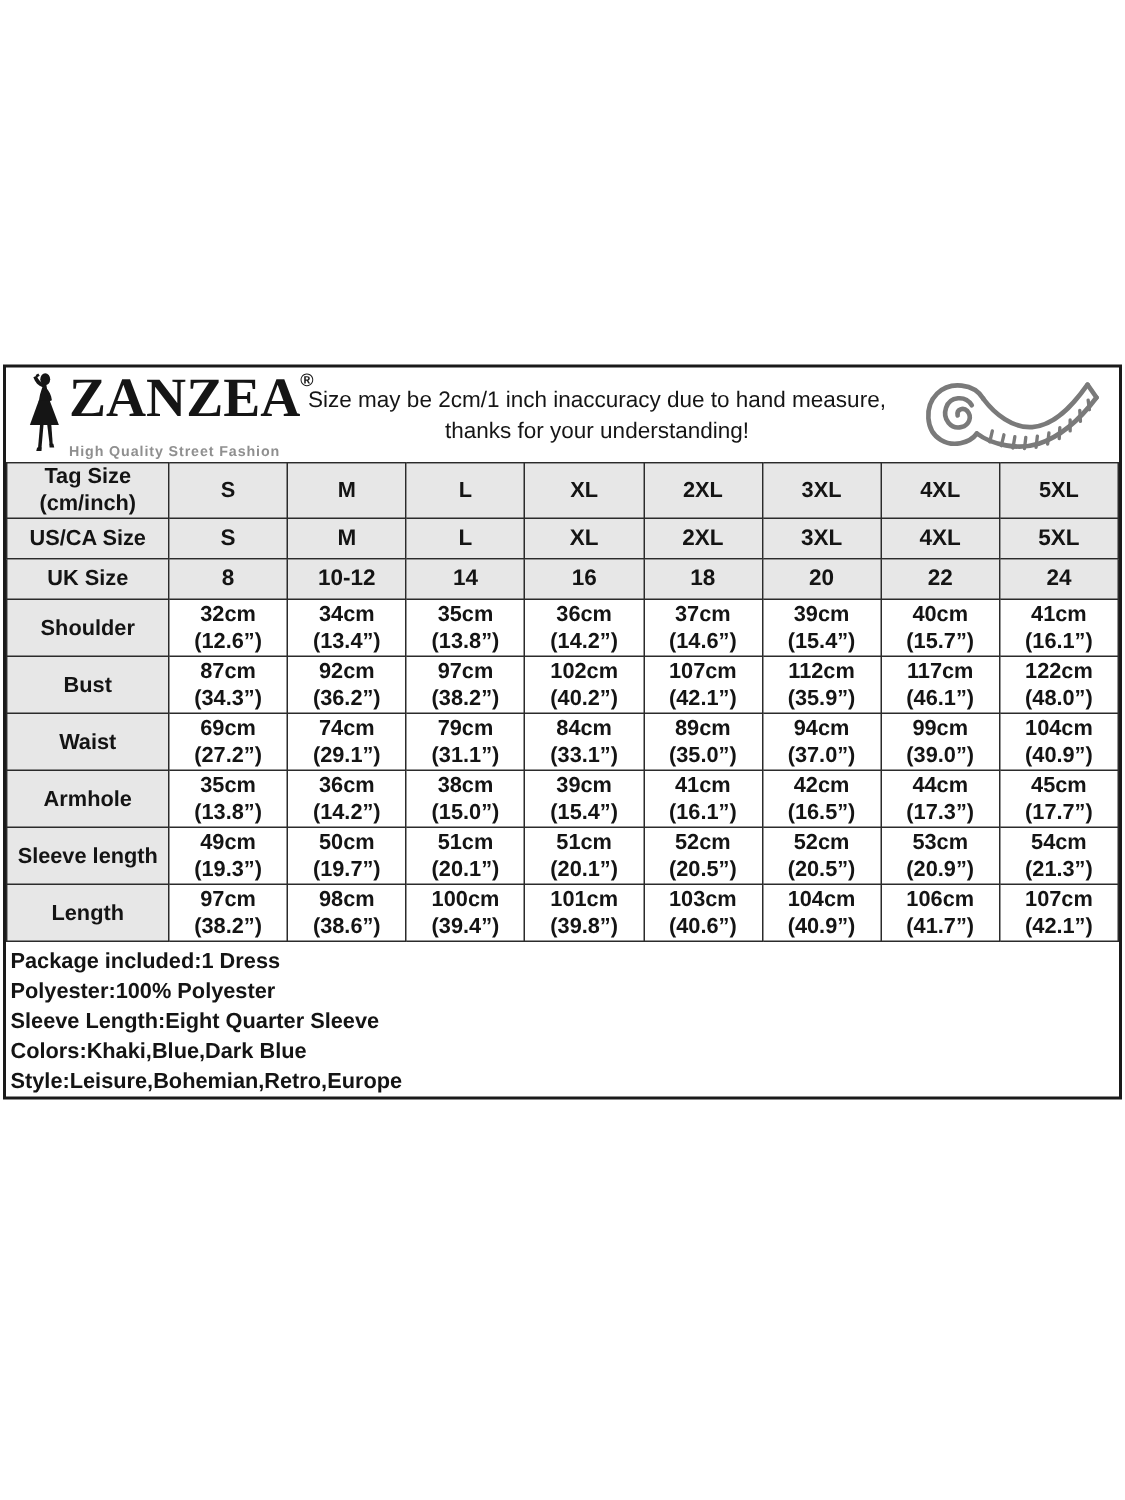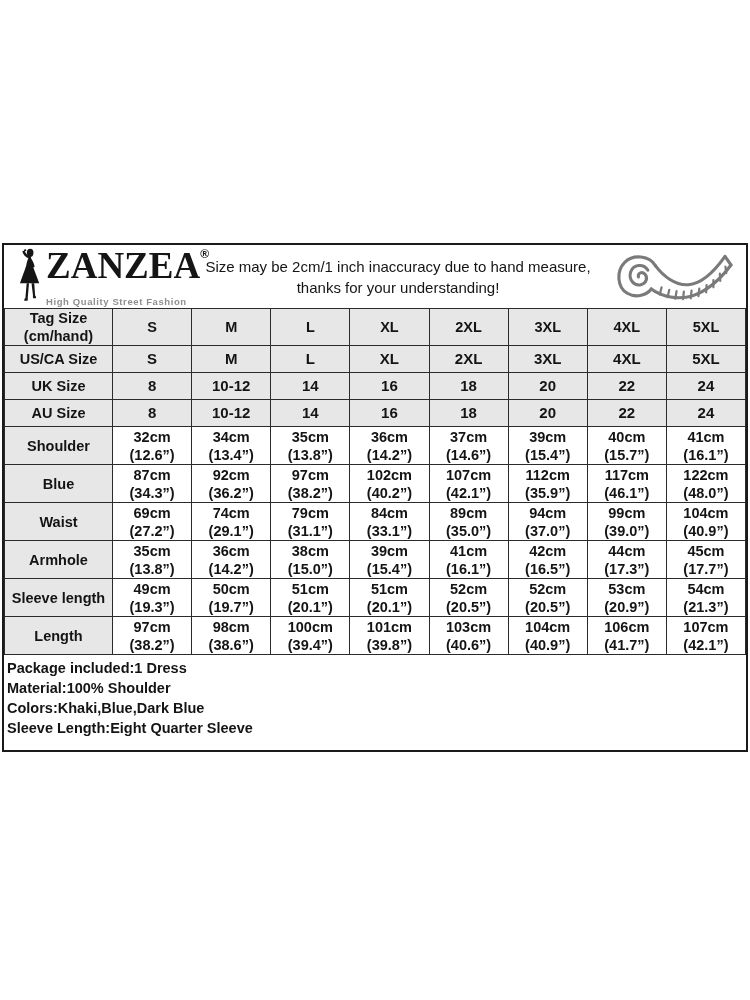--- a/index.html
+++ b/index.html
@@ -48,21 +48,21 @@
   }
   td.lbl{background:#e7e7e7;font-size:14.5px;}
   td.shade{background:#e7e7e7;}
   tr.row-head{height:36px;margin-top:12px;}
   tr.row-head td{font-size:14.5px;}
   tr.row-short{height:27px;margin-left:23px;}
   tr.row-tall{height:38px;}
   tr.row-tall td{font-size:14.5px;}
   
   .details{
-    padding:3px 3px 12px 3px;font-weight:bold;font-size:14.5px;line-height:20px;
+    padding:3px 3px 0 3px;font-weight:bold;font-size:14.5px;line-height:20px;
     color:#141414;
   }
 </style>
 </head>
 <body>
 
 <div class="sheet">
 
   <div class="header">
     <div class="logo">
@@ -128,21 +128,21 @@
         <col>
         <col>
         <col>
         <col>
         <col>
     </colgroup>
     <tbody>
         <tr class="row-head">
           <td class="lbl">
             <div>Tag Size</div>
-            <div>(cm/hand)</div>
+            <div>(cm/inch)</div>
           </td>
           <td class="shade">S</td>
           <td class="shade">M</td>
           <td class="shade">L</td>
           <td class="shade">XL</td>
           <td class="shade">2XL</td>
           <td class="shade">3XL</td>
           <td class="shade">4XL</td>
           <td class="shade">5XL</td>
         </tr>
@@ -161,31 +161,20 @@
           <td class="lbl">UK Size</td>
           <td class="shade">8</td>
           <td class="shade">10-12</td>
           <td class="shade">14</td>
           <td class="shade">16</td>
           <td class="shade">18</td>
           <td class="shade">20</td>
           <td class="shade">22</td>
           <td class="shade">24</td>
         </tr>
-        <tr class="row-short">
-          <td class="lbl">AU Size</td>
-          <td class="shade">8</td>
-          <td class="shade">10-12</td>
-          <td class="shade">14</td>
-          <td class="shade">16</td>
-          <td class="shade">18</td>
-          <td class="shade">20</td>
-          <td class="shade">22</td>
-          <td class="shade">24</td>
-        </tr>
         <tr class="row-tall">
           <td class="lbl">Shoulder</td>
           <td>
             <div>32cm</div>
             <div>(12.6”)</div>
           </td>
           <td>
             <div>34cm</div>
             <div>(13.4”)</div>
           </td>
@@ -208,21 +197,21 @@
           <td>
             <div>40cm</div>
             <div>(15.7”)</div>
           </td>
           <td>
             <div>41cm</div>
             <div>(16.1”)</div>
           </td>
         </tr>
         <tr class="row-tall">
-          <td class="lbl">Blue</td>
+          <td class="lbl">Bust</td>
           <td>
             <div>87cm</div>
             <div>(34.3”)</div>
           </td>
           <td>
             <div>92cm</div>
             <div>(36.2”)</div>
           </td>
           <td>
             <div>97cm</div>
@@ -387,17 +376,18 @@
           <td>
             <div>107cm</div>
             <div>(42.1”)</div>
           </td>
         </tr>
       </tbody>
   </table>
 
   <div class="details">
     <div>Package included:1 Dress</div>
-    <div>Material:100% Shoulder</div>
+    <div>Polyester:100% Polyester</div>
+    <div>Sleeve Length:Eight Quarter Sleeve</div>
     <div>Colors:Khaki,Blue,Dark Blue</div>
-    <div>Sleeve Length:Eight Quarter Sleeve</div>
+    <div>Style:Leisure,Bohemian,Retro,Europe</div>
   </div>
 </div>
 
 </body></html>

